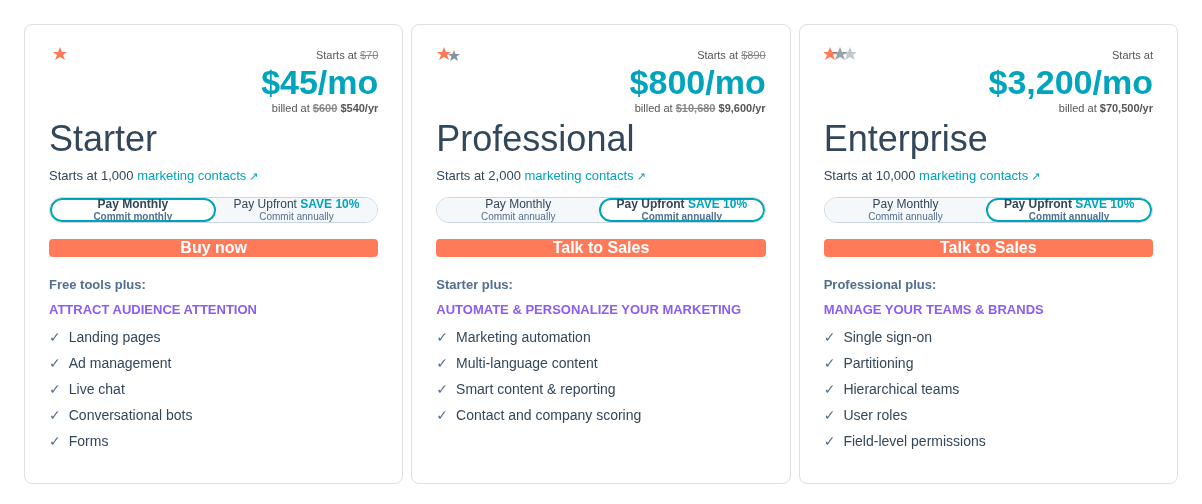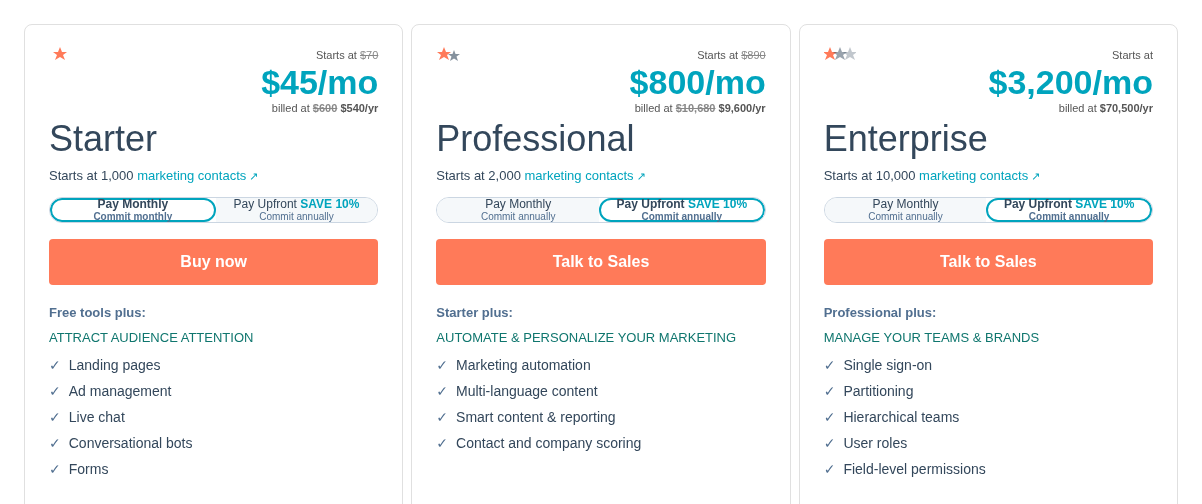--- a/index.html
+++ b/index.html
@@ -104,40 +104,39 @@
     }
     .toggle-btn .save-badge {
       color: #00a4bd;
       font-weight: 700;
     }
     .cta-button {
       background: #ff7a59;
       color: #fff;
       border: none;
       border-radius: 4px;
-      padding: 14px;
       font-size: 16px;
       font-weight: 600;
       cursor: pointer;
       width: 100%;
       margin-bottom: 20px;
     }
     .features-section {
       flex: 1;
     }
     .features-intro {
       font-size: 13px;
       color: #516f90;
       margin-bottom: 10px;
       font-weight: bold;
     }
     .features-category {
       font-size: 13px;
-      font-weight: 400;
-      color: #0f766e;
+      font-weight: 700;
+      color: #8b5cf6;
       margin-bottom: 12px;
       text-transform: uppercase;
     }
     .feature-item {
       display: flex;
       align-items: center;
       gap: 8px;
       font-size: 14px;
       color: #33475b;
       margin-bottom: 10px;

